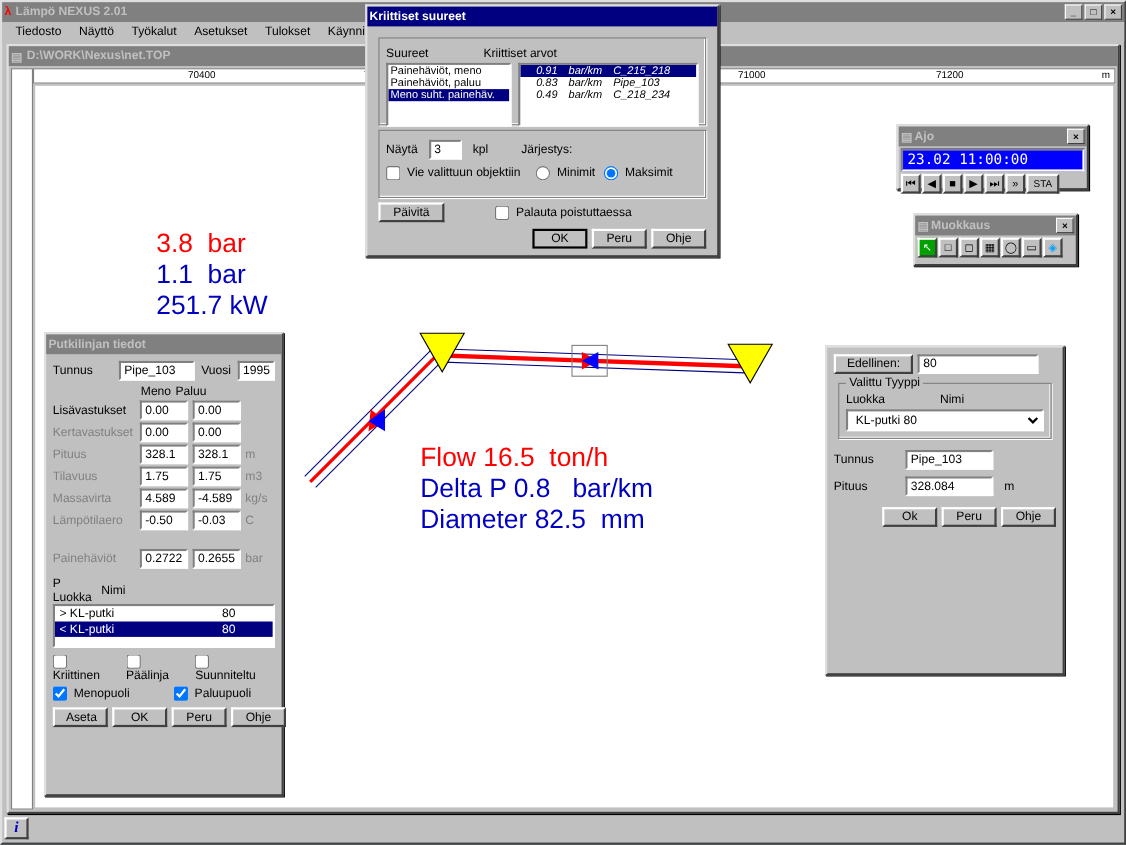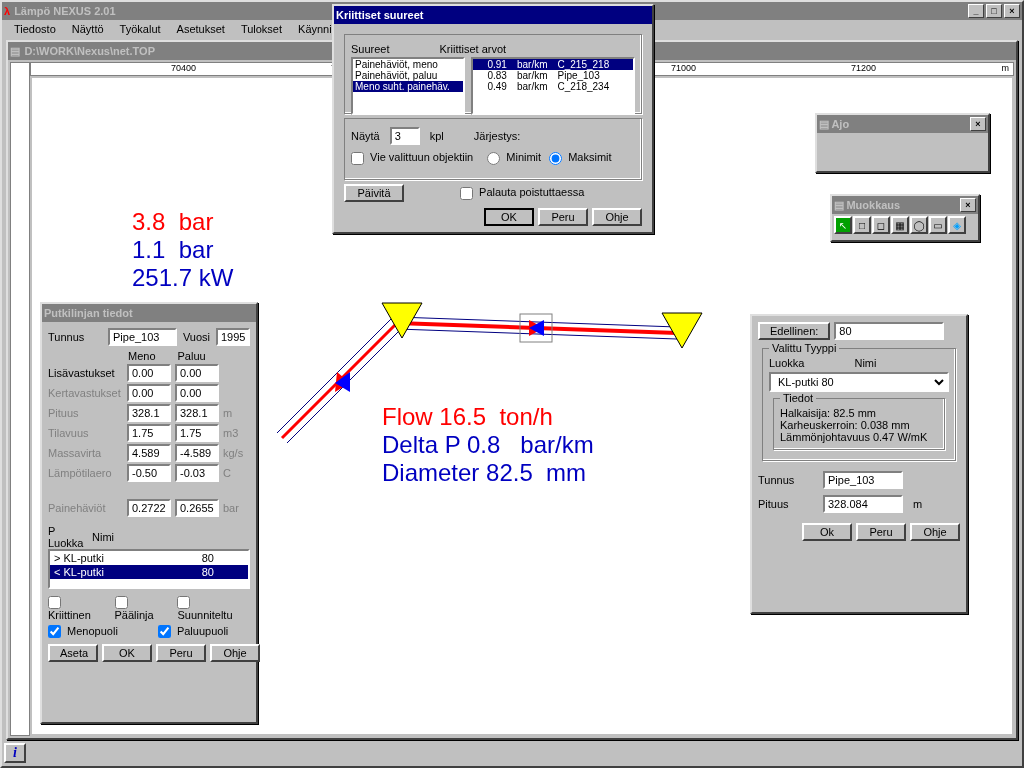--- a/index.html
+++ b/index.html
@@ -140,21 +140,21 @@
         <line x1="365" y1="251" x2="645" y2="261" stroke="#000080" stroke-width="1"></line>
         <polygon points="350,225 390,225 370,260" fill="#ffff00" stroke="#000"></polygon>
         <polygon points="630,235 670,235 650,270" fill="#ffff00" stroke="#000"></polygon>
         <polygon points="497,242 512,250 497,258" fill="#ff0000"></polygon>
         <polygon points="512,242 497,250 512,258" fill="#0000ff"></polygon>
         <rect x="488" y="236" width="32" height="28" fill="none" stroke="#808080"></rect>
         <polygon points="305,294 318,305 303,314" fill="#ff0000"></polygon>
         <polygon points="318,294 303,305 318,314" fill="#0000ff"></polygon>
       </svg>
 
-      <div style="position:absolute;left:100px;top:130px;" class="canvas-text">
+      <div style="position:absolute;left:110px;top:130px;" class="canvas-text">
         <div><span class="red">3.8</span>&nbsp;&nbsp;<span class="red">bar</span></div>
         <div><span class="blue">1.1</span>&nbsp;&nbsp;<span class="blue">bar</span></div>
         <div class="blue">251.7 kW</div>
       </div>
 
 
       <div style="position:absolute;left:350px;top:325px;" class="canvas-text">
         <div class="red">
           <span>Flow</span>
           <span>16.5</span>&nbsp;
@@ -183,21 +183,21 @@
   <div class="titlebar inactive">
     <span>Putkilinjan tiedot</span>
   </div>
   <div style="padding:6px;">
     <div class="row" style="gap:6px;margin-bottom:4px;">
       <span style="width:55px;">Tunnus</span>
       <div class="field" style="width:70px;">Pipe_103</div>
       <span>Vuosi</span>
       <div class="field" style="width:34px;">1995</div>
     </div>
-    <div class="row" style="margin-left:80px;gap:22px;">
+    <div class="row" style="margin-left:80px;gap:4px;">
       <span>Meno</span>
       <span>Paluu</span>
     </div>
     <div id="pipe-rows">
         <div class="row" style="margin-top: 2px; gap: 4px;">
           <span class="" style="width:75px;">Lisävastukset</span>
   <div class="field" style="width:44px;">0.00</div>
   <div class="field" style="width:44px;">0.00</div>
   <span class="dim" style="width:20px;"></span>
         </div>
@@ -282,21 +282,21 @@
         <span>Suureet</span>
         <span>Kriittiset arvot</span>
       </div>
       <div class="row" style="gap:6px;margin-top:2px;">
         <div class="sunken" style="width:118px;height:58px;overflow:hidden;font-size:10px;" id="suureet-list">
             <div style="padding: 0px 2px; white-space: nowrap; overflow: hidden;">Painehäviöt, meno</div>
             <div style="padding: 0px 2px; white-space: nowrap; overflow: hidden;">Painehäviöt, paluu</div>
             <div style="padding: 0px 2px; white-space: nowrap; overflow: hidden; background: rgb(0, 0, 128); color: rgb(255, 255, 255);">Meno suht. painehäv.</div>
             <div style="padding: 0px 2px; white-space: nowrap; overflow: hidden; margin-top: 46px;">Paluu suht. painehäv.</div>
           </div>
-        <div class="sunken" style="width:170px;height:58px;overflow:hidden;font-size:10px;" id="arvot-list">
+        <div class="sunken" style="width:170px;height:58px;overflow:hidden;font-size:10px;font-style:italic;" id="arvot-list">
             <div style="padding: 0px 4px; display: flex; gap: 10px; background: rgb(0, 0, 128); color: rgb(255, 255, 255);">
               <span style="width:30px;text-align:right;">0.91</span>
               <span>bar/km</span>
               <span>C_215_218</span>
             </div>
             <div style="padding: 0px 4px; display: flex; gap: 10px;">
               <span style="width:30px;text-align:right;">0.83</span>
               <span>bar/km</span>
               <span>Pipe_103</span>
             </div>
@@ -314,38 +314,50 @@
         <div class="field" style="width:30px;">3</div>
         <span>kpl</span>
         <span style="margin-left:20px;">Järjestys:</span>
       </div>
       <div class="row" style="gap:8px;margin-top:6px;">
         <label><input type="checkbox" style=""> <span>Vie valittuun objektiin</span></label>
         <label style="margin-left:6px;"><input type="radio" name="jr" style=""> <span>Minimit</span></label>
         <label><input type="radio" name="jr" checked="" style=""> <span>Maksimit</span></label>
       </div>
     </div>
-    <div class="row" style="gap:16px;margin:4px 4px 0 4px;">
+    <div class="row" style="gap:6px;margin:4px 4px 0 4px;">
       <div class="btn" style="min-width:60px;">Päivitä</div>
       <label style="margin-left:40px;"><input type="checkbox" style=""> <span>Palauta poistuttaessa</span></label>
     </div>
     <div class="row" style="justify-content:flex-end;gap:4px;margin:6px 4px 0 0;">
       <div class="btn" style="border:2px solid #000;">OK</div>
       <div class="btn">Peru</div>
       <div class="btn">Ohje</div>
     </div>
   </div>
 </div>
 
 <div class="window" style="left:815px;top:113px;width:175px;height:60px;">
   <div class="titlebar inactive">
     <span style="margin-right:2px;">▤</span>
       <span>Ajo</span>
     <span class="sp"></span>
     <span class="titlebtn">×</span>
+  </div>
+  <div style="padding:2px;">
+    <div class="sunken" style="background:#0000ff;color:#fff;padding:1px 4px;font-family:monospace;font-size:13px;">23.02 11:00:00</div>
+    <div class="row" style="gap:1px;margin-top:2px;">
+      <span class="minibtn">⏮</span>
+      <span class="minibtn">◀</span>
+      <span class="minibtn">■</span>
+      <span class="minibtn">▶</span>
+      <span class="minibtn">⏭</span>
+      <span class="minibtn">»</span>
+      <span class="minibtn" style="width:30px;font-size:9px;">STA</span>
+    </div>
   </div>
 </div>
 
 <div class="window" style="left:830px;top:194px;width:150px;height:48px;">
   <div class="titlebar inactive">
     <span style="margin-right:2px;">▤</span>
       <span>Muokkaus</span>
     <span class="sp"></span>
     <span class="titlebtn">×</span>
   </div>
@@ -368,26 +380,20 @@
     </div>
     <div class="group" style="margin-top:8px;">
       <span class="group-title">Valittu Tyyppi</span>
       <div class="row" style="gap:50px;">
         <span>Luokka</span>
         <span>Nimi</span>
       </div>
       <select class="field" style="width:100%;margin-top:3px;">
         <option>KL-putki        80</option>
       </select>
-      <div class="group" style="margin-top:6px;">
-        <span class="group-title">Tiedot</span>
-        <div>Halkaisija: 82.5 mm</div>
-        <div>Karheuskerroin: 0.038 mm</div>
-        <div>Lämmönjohtavuus 0.47 W/mK</div>
-      </div>
     </div>
     <div class="row" style="margin-top:10px;gap:10px;">
       <span style="width:55px;">Tunnus</span>
       <div class="field" style="width:80px;">Pipe_103</div>
     </div>
     <div class="row" style="margin-top:6px;gap:10px;">
       <span style="width:55px;">Pituus</span>
       <div class="field" style="width:80px;">328.084</div>
       <span>m</span>
     </div>

